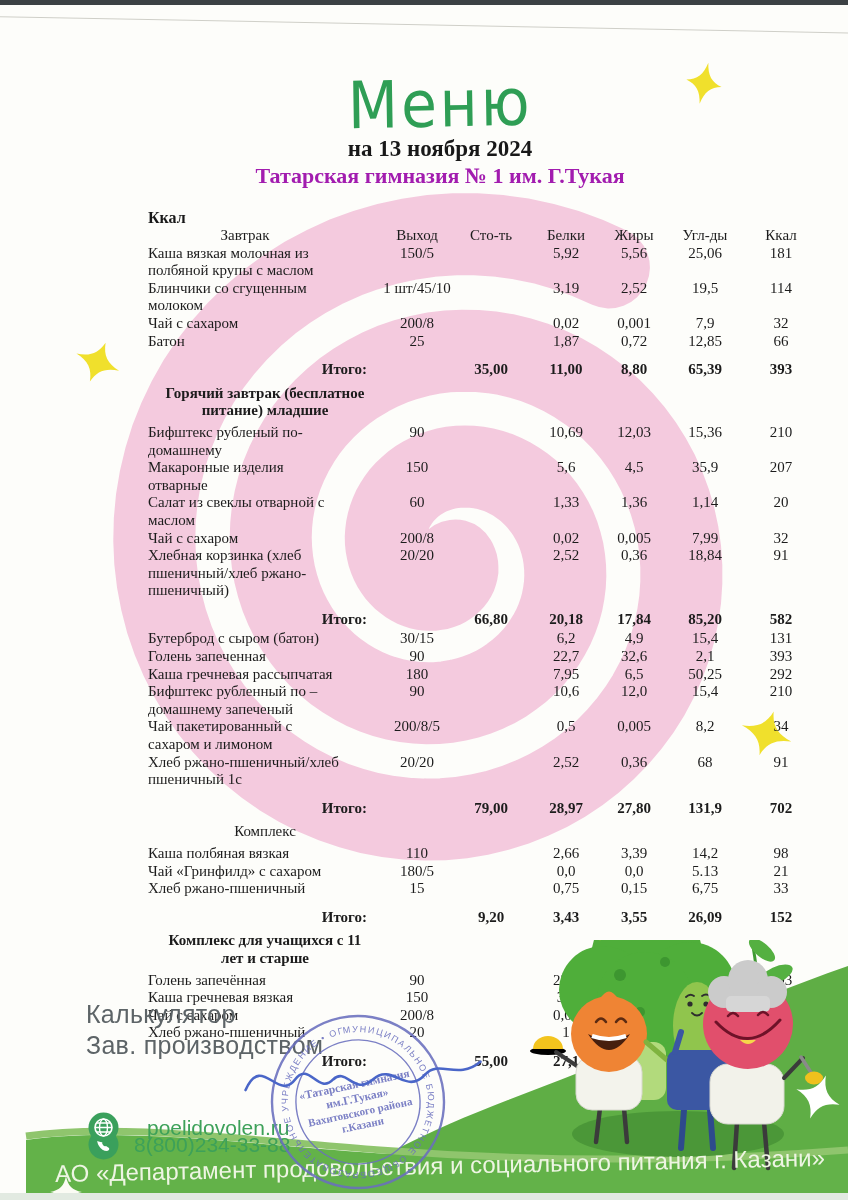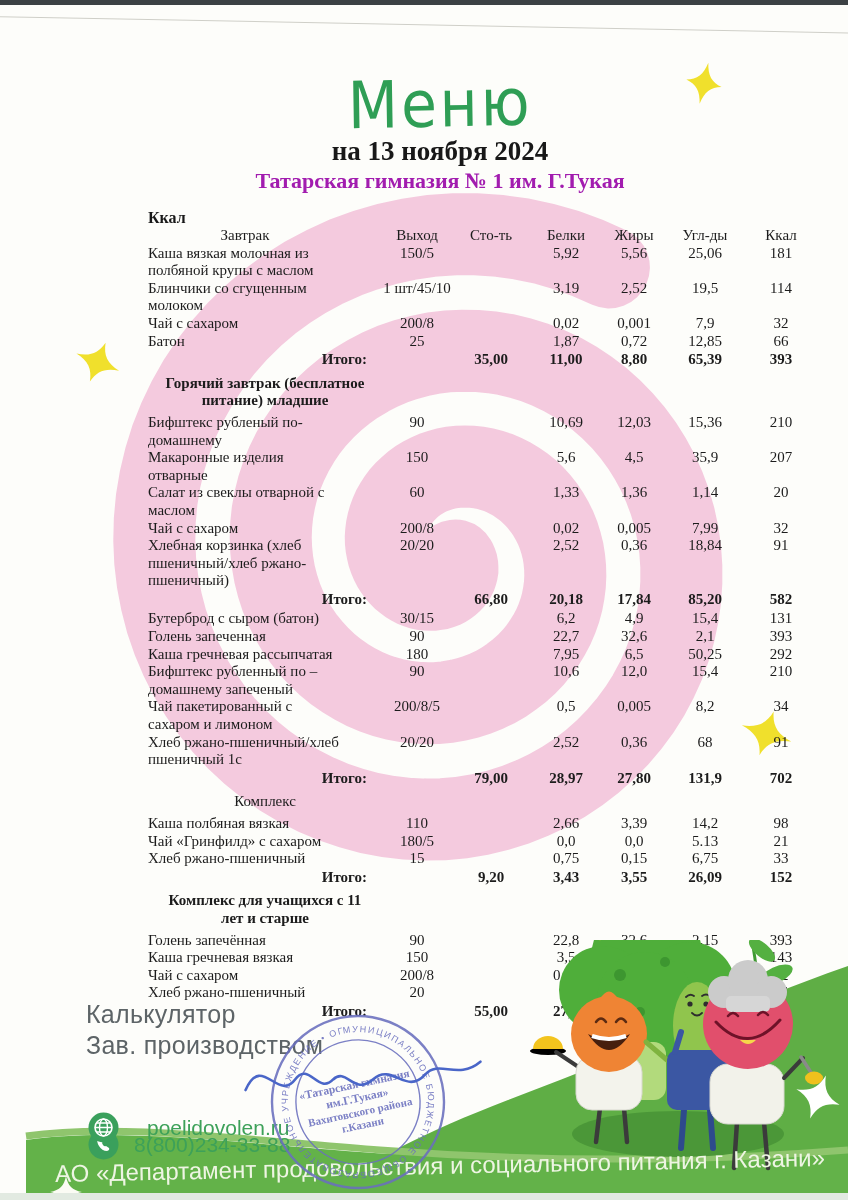--- a/index.html
+++ b/index.html
@@ -6,33 +6,33 @@
   .page{position:relative;width:848px;height:1200px;background:#fdfdfa;overflow:hidden;
         font-family:"Liberation Serif",serif;}
   
   .scan-top{position:absolute;left:0;top:0;width:848px;height:5px;background:#3c4144;}
   .scan-edge{position:absolute;left:-10px;top:16px;width:900px;height:1px;background:#cfcfc8;
              transform:rotate(1.1deg);transform-origin:left top;}
   
   .hdr{position:absolute;left:36px;top:74px;width:808px;text-align:center;z-index:4;}
   .menu-title{font-family:"DejaVu Sans",sans-serif;font-size:58px;line-height:60px;color:#2f9e55;
               font-weight:400;letter-spacing:3px;transform:scaleY(1.12) rotate(-1deg);display:inline-block;}
-  .date-line{font-size:27px;font-weight:bold;color:#181818;margin-top:2px;}
+  .date-line{font-size:23px;font-weight:bold;color:#181818;margin-top:2px;}
   .school-line{font-size:22px;font-weight:bold;color:#a21caf;margin-top:1px;}
   
   .day{position:absolute;left:148px;top:209px;font-size:16px;font-weight:bold;color:#181818;z-index:4;}
   
   .menu-table{position:absolute;left:148px;top:227px;width:670px;z-index:4;}
   .t-row{display:grid;grid-template-columns:234px 70px 78px 72px 64px 78px 74px;}
   .c{font-size:15px;line-height:17.6px;color:#1c1c1c;}
   .v{text-align:center;}
   .name{padding-right:36px;}
   .hrow .c{color:#1c1c1c;}
   .hrow .name{text-align:center;padding:0 50px 0 10px;}
-  .row-total{margin:1px 0 2px;}
+  .row-total{margin:11px 0 2px;}
   .row-total .name{text-align:right;padding-right:15px;font-weight:bold;}
   .row-total .v{font-weight:bold;}
   .row-section{margin-top:2px;}
   .row-section .name,.row-section-light .name{text-align:center;font-weight:bold;padding:0;
       max-width:212px;margin:4px auto;}
   .row-section-light .name{font-weight:normal;}
   
   .layer{position:absolute;left:0;top:0;pointer-events:none;}
   
   .roles{position:absolute;left:86px;top:999px;z-index:6;font-family:"Liberation Sans",sans-serif;

